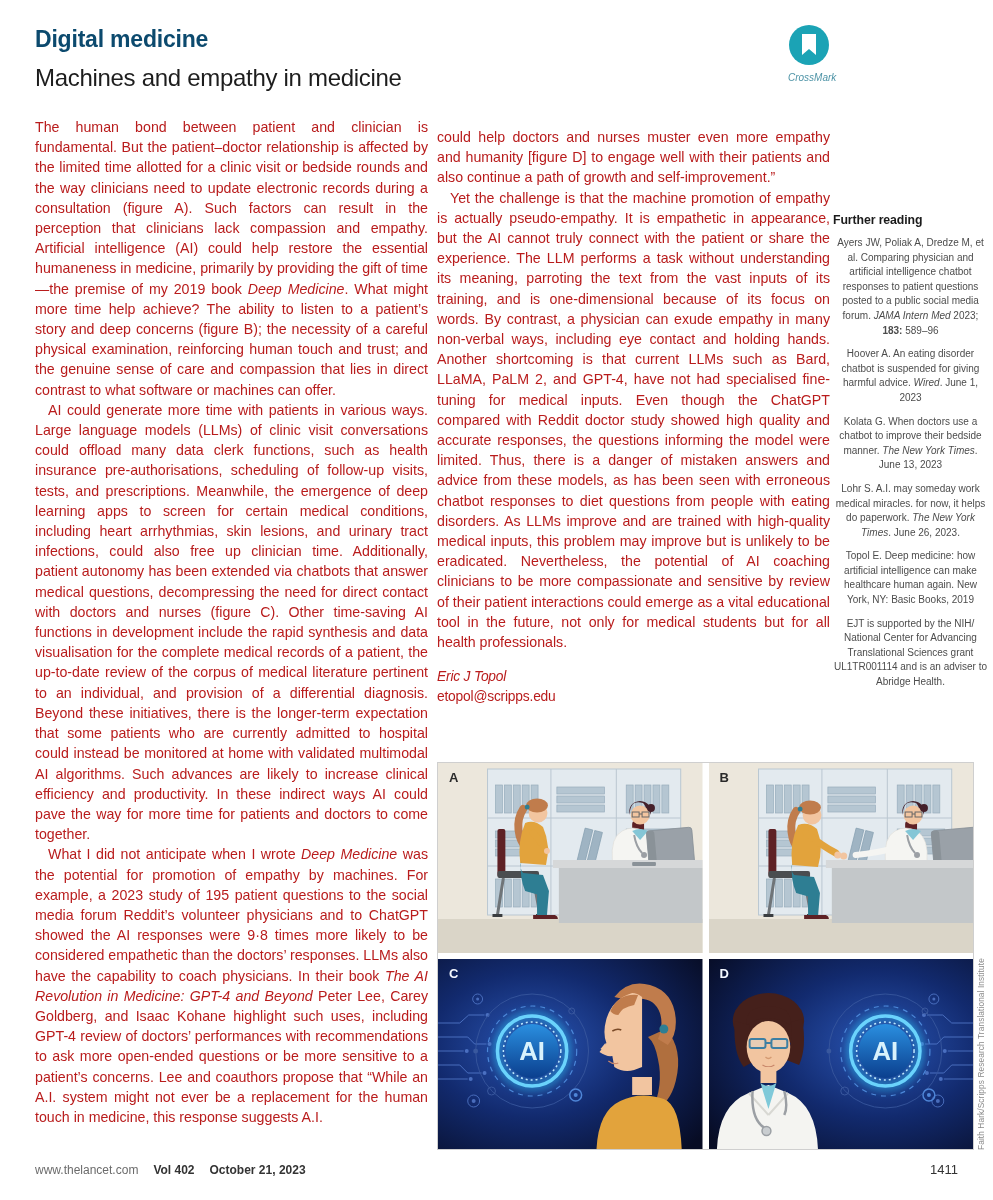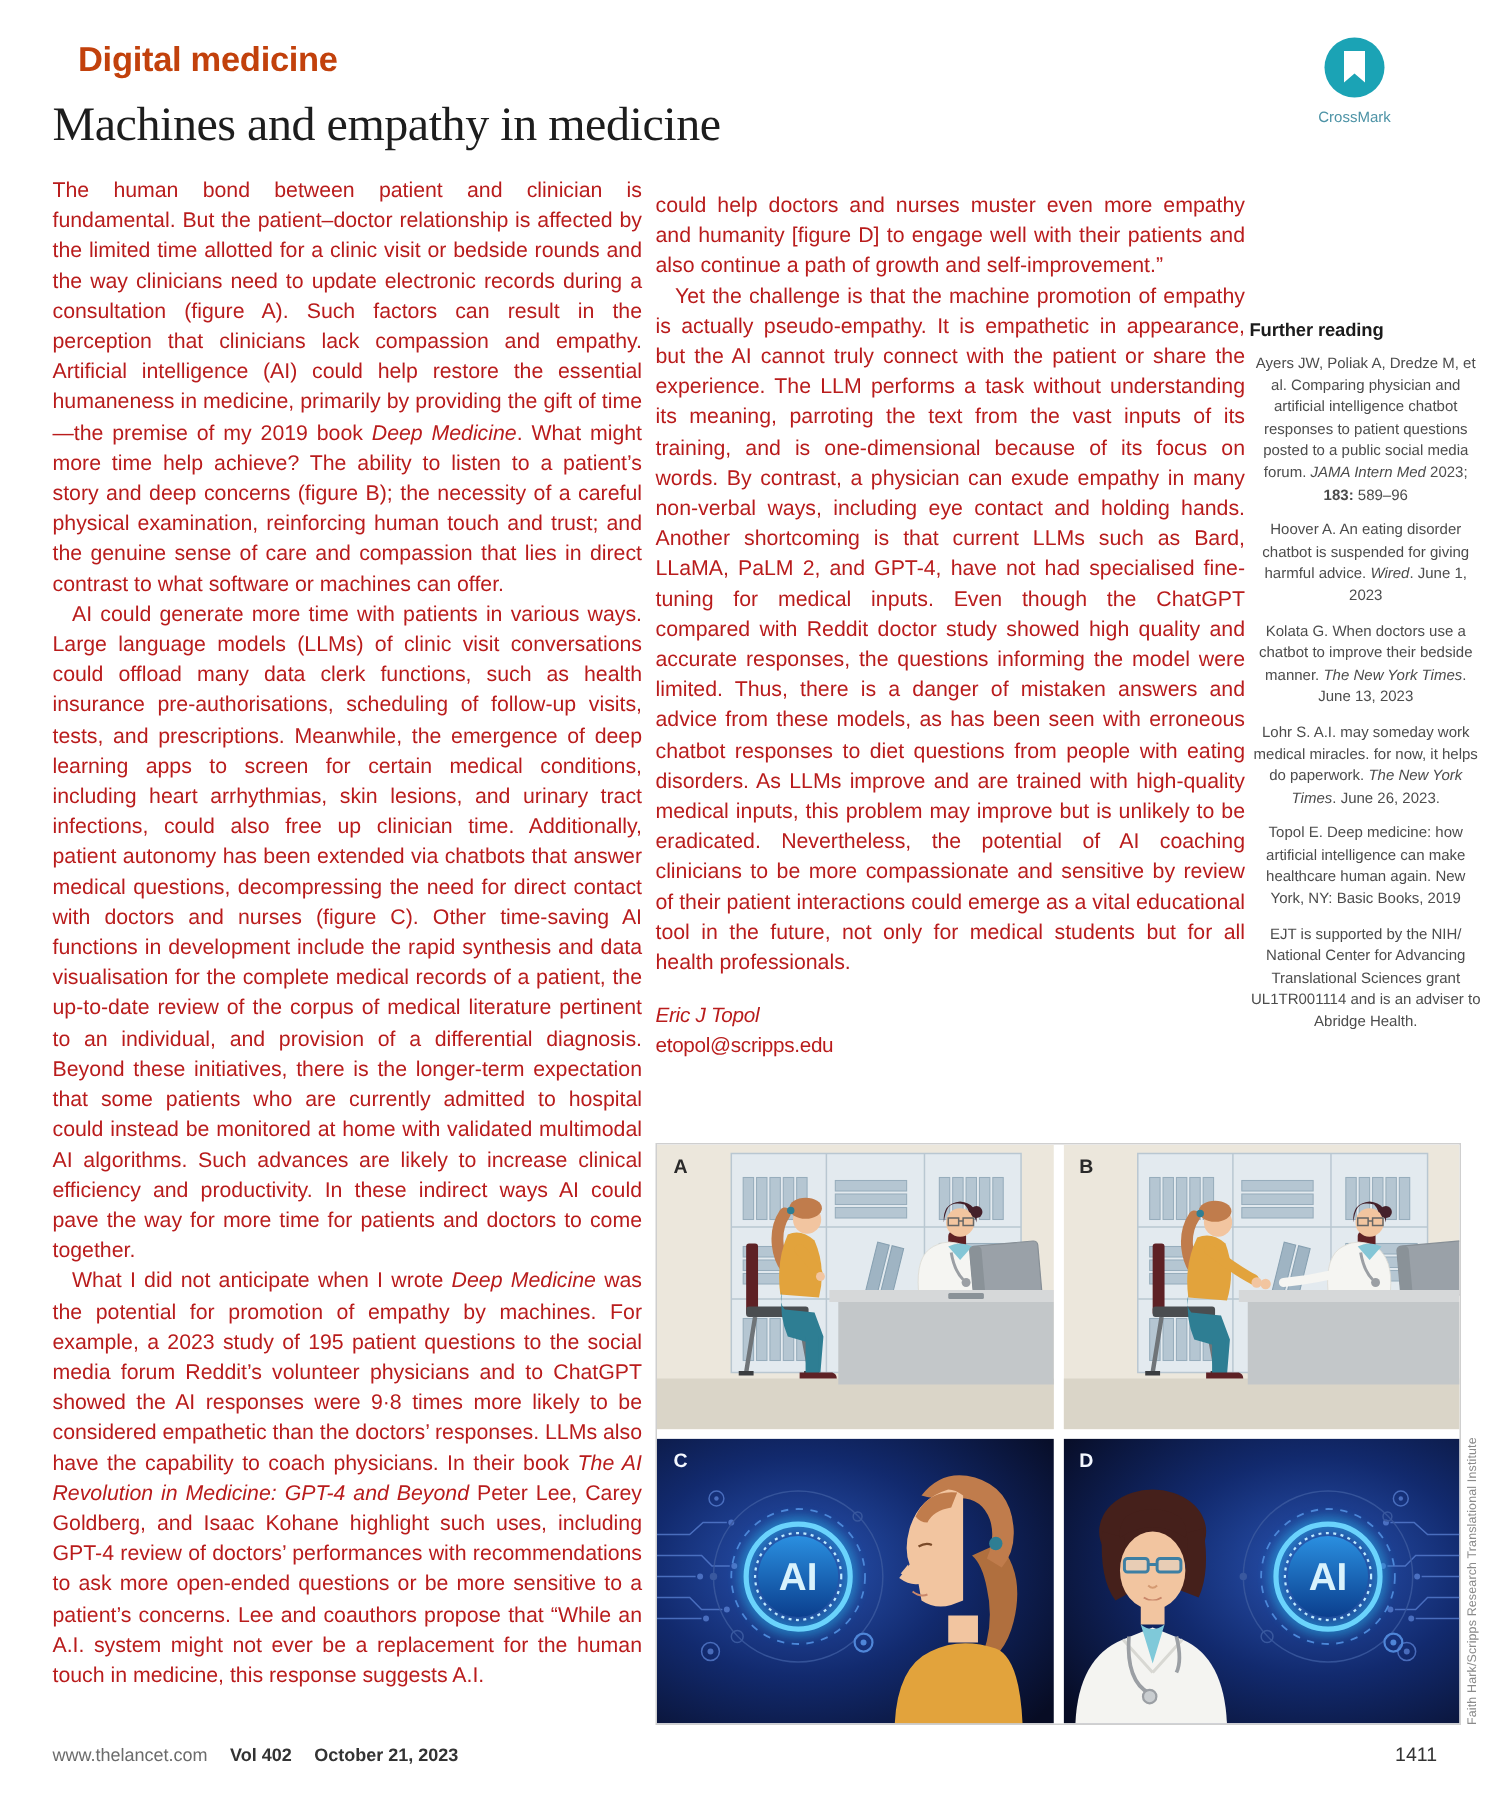--- a/index.html
+++ b/index.html
@@ -5,24 +5,24 @@
   * { margin:0; padding:0; box-sizing:border-box; }
   html,body { background:#ffffff; }
   body {
     width:993px; height:1200px; position:relative;
     font-family:"Liberation Sans", sans-serif;
     color:#3d3d3d; overflow:hidden;
   }
   .it { font-style:italic; }
   .bd { font-weight:bold; }
 
-  .kicker { position:absolute; left:52px; top:26px; font-size:23px; font-weight:bold; color:#c2410c; letter-spacing:-0.2px; }
-  .title  { position:absolute; left:35px; top:64px; font-size:32px; font-weight:400; color:#1d1d1d; letter-spacing:-0.3px;font-family:Liberation Serif, serif; }
-
-  .crossmark { position:absolute; left:868px; top:24px; width:70px; text-align:center; cursor:pointer; }
+  .kicker { position:absolute; left:35px; top:26px; font-size:23px; font-weight:bold; color:#0c4a6e; letter-spacing:-0.2px; }
+  .title  { position:absolute; left:35px; top:64px; font-size:24px; font-weight:400; color:#1d1d1d; letter-spacing:-0.3px; }
+
+  .crossmark { position:absolute; left:788px; top:24px; width:70px; text-align:left; cursor:pointer;font-style:italic; }
   .crossmark .cm-label { font-size:10px; color:#4d93a6; margin-top:2px; }
 
   .col { position:absolute; top:117px; width:393px; font-size:14.2px; line-height:20.2px; text-align:justify; color:#b91c1c; }
   .col-1 { left:35px; }
   .col-2 { left:437px;margin-top:10px; }
   .body-par { text-align:justify; }
   .body-par.indent { text-indent:13px; }
 
   .author-block { margin-top:15px; font-size:13.8px; line-height:19.5px; letter-spacing:-0.2px; text-align:left; }
   .author-name { font-style:italic; }

